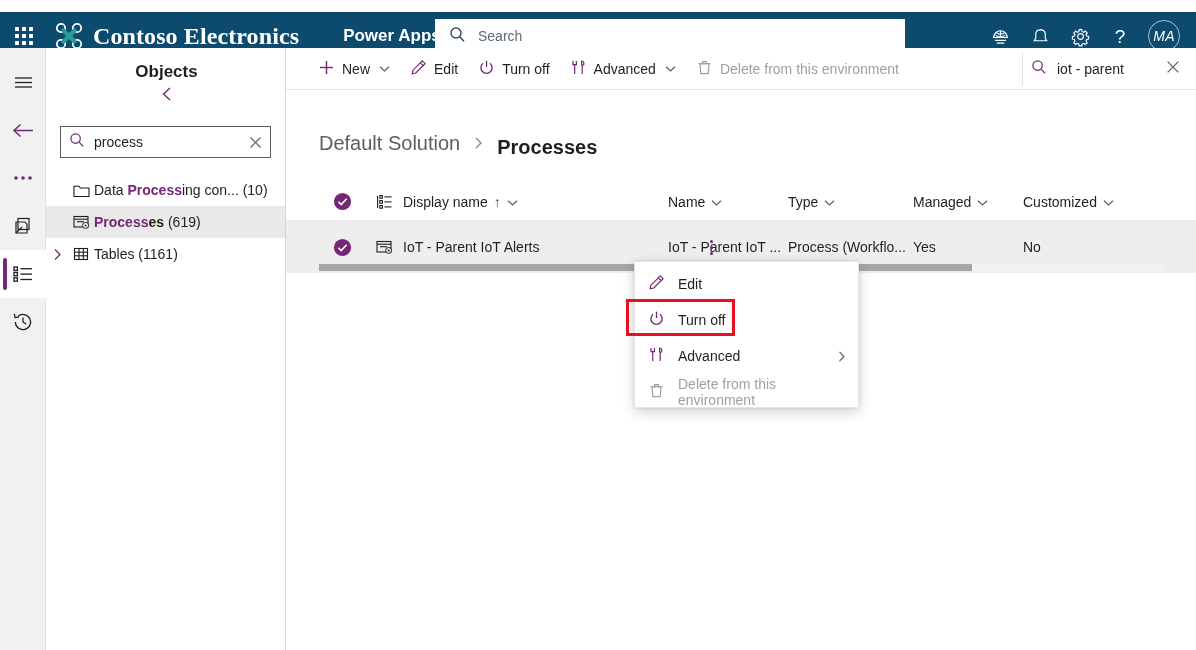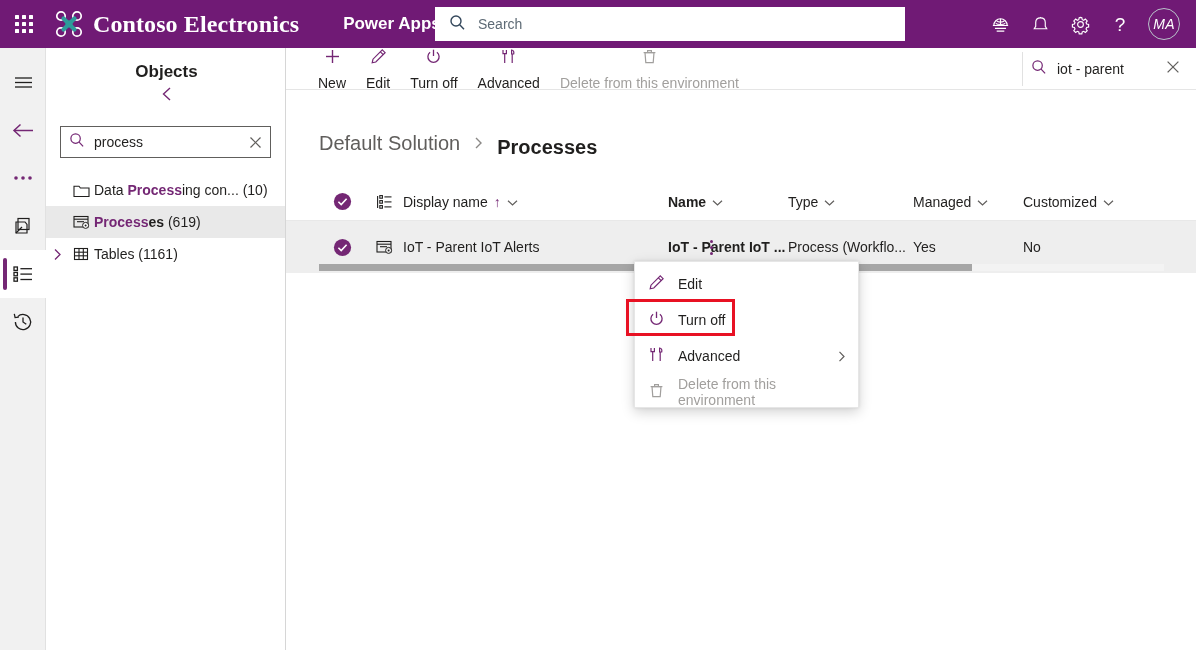--- a/index.html
+++ b/index.html
@@ -6,22 +6,22 @@
   html, body {
     width: 1196px; height: 650px;
     font-family: "Liberation Sans", sans-serif;
     background: #ffffff;
     overflow: hidden;
   }
   body { position: relative; }
 
   
   .topbar {
-    position: absolute; left:0; top:0; width:1196px; height:48px;
-    background: #701a75;
+    position: absolute; left:0; top:12px; width:1196px; height:48px;
+    background: #0c4a6e;
     display: flex; align-items: center;
   }
   .waffle {
     width: 48px; height: 48px; display:flex; align-items:center; justify-content:center;
     cursor: pointer;
   }
   .waffle-grid { display:grid; grid-template-columns: repeat(3, 4px); grid-gap: 3px; }
   .waffle-grid i { display:block; width:4px; height:4px; background:#fff; border-radius:0.5px;}
   .brand {
     display:flex; align-items:center; gap:9px; padding-left:6px;
@@ -101,21 +101,21 @@
   .cnt { color:#201f1e; }
 
   
   .cmdbar {
     position:absolute; left:286px; top:48px; width:910px; height:42px;
     background:#ffffff; border-bottom:1px solid #e5e5e5;
     display:flex; align-items:center;
   }
   .cmd {
     display:flex; align-items:center; gap:7px; height:42px; padding:0 10px;
-    font-size:14px; color:#201f1e; cursor:pointer; white-space:nowrap;flex-direction:column;
+    font-size:14px; color:#201f1e; cursor:pointer; white-space:nowrap;
   }
   .cmd:first-child { margin-left:22px; }
   .cmd.disabled { color:#a19f9d; cursor:default; }
   .cmd .chev { margin-left:2px; display:flex; }
   .cmd-search {
     position:absolute; right:8px; top:4px; width:166px; height:34px;
     display:flex; align-items:center; gap:10px; padding:0 8px;
     border-left:1px solid #e1e1e1; cursor:text;
   }
   .cmd-search .val { font-size:14px; color:#201f1e; flex:1; }
@@ -131,21 +131,21 @@
 
   .grid { margin-top:24px; }
   .grid-head {
     height:38px; display:flex; align-items:center;
     border-bottom:1px solid #e8e8e8; font-size:14px; color:#201f1e;
   }
   .gcell { display:flex; align-items:center; gap:6px; white-space:nowrap; }
   .c-check { width:46px; justify-content:center; margin-left:33px; flex:none; cursor:pointer; }
   .c-icon  { width:38px; justify-content:center; flex:none; }
   .c-disp  { width:265px; flex:none; cursor:pointer; }
-  .c-name  { width:120px; flex:none; cursor:pointer;font-weight:bold; }
+  .c-name  { width:120px; flex:none; cursor:pointer; }
   .c-type  { width:125px; flex:none; cursor:pointer; }
   .c-man   { width:110px; flex:none; cursor:pointer; }
   .c-cus   { width:120px; flex:none; cursor:pointer; }
 
   .grid-row {
     height:52px; display:flex; align-items:center; font-size:14px; color:#201f1e;
     background:#eeeeee; position:relative;
   }
   .grid-row .c-disp { position:relative; }
   .kebab {

